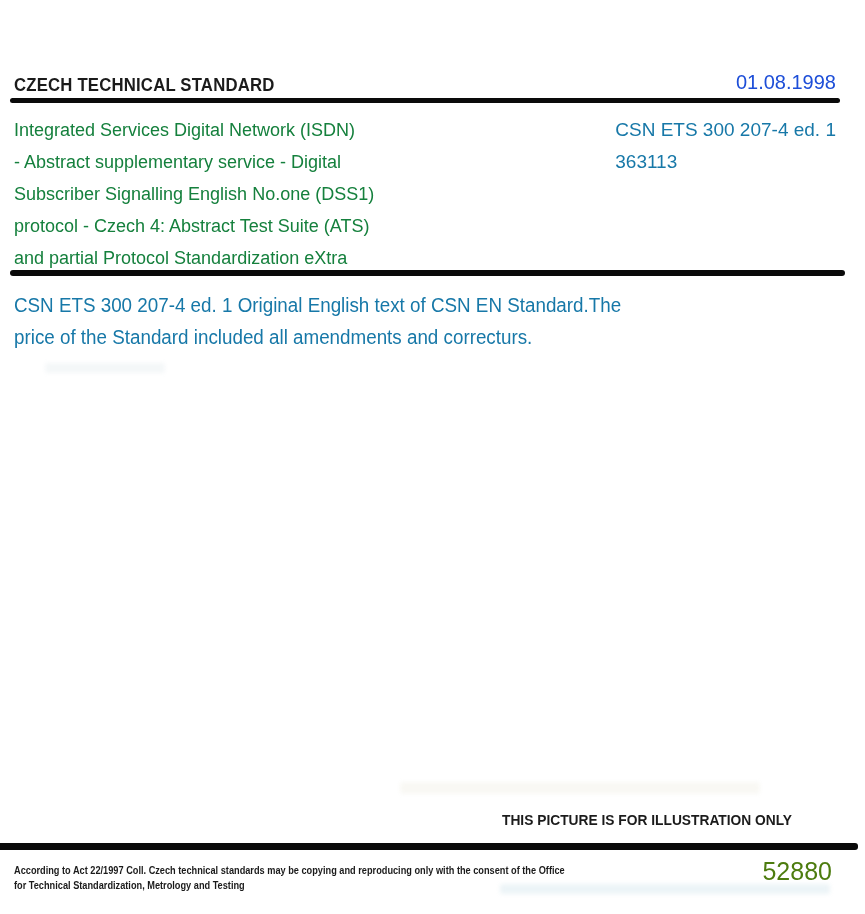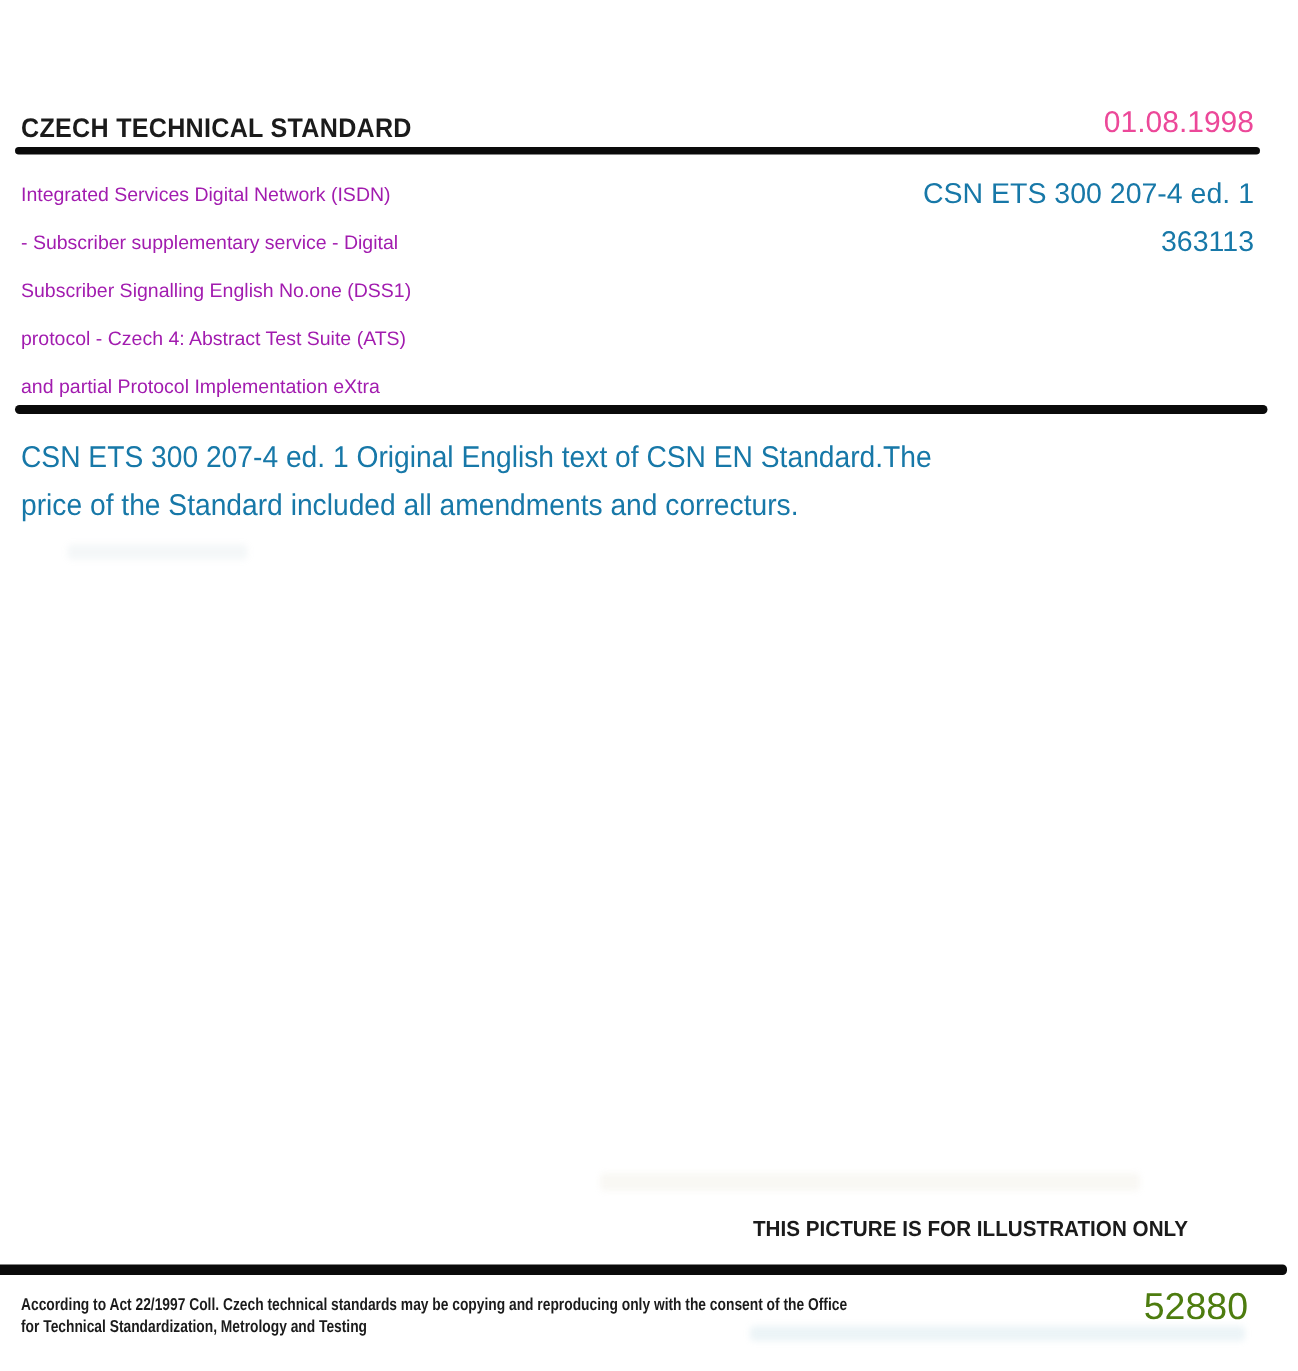--- a/index.html
+++ b/index.html
@@ -29,50 +29,50 @@
     color: #1b1b1b;
     transform: scaleX(0.93);
     transform-origin: 0 50%;
     white-space: nowrap;
   }
   .header-date {
     position: absolute;
     right: 29px;
     top: 71px;
     font-size: 20px;
-    color: #ec4899;
+    color: #1d4ed8;
     white-space: nowrap;
   }
   .rule {
     position: absolute;
     background: #0a0a0a;
     border-radius: 3px;
   }
   .rule-1 { left: 10px; top: 98px;  width: 830px; height: 5px; }
   .rule-2 { left: 10px; top: 270px; width: 835px; height: 6px; }
   .rule-3 { left: 0;    top: 843px; width: 858px; height: 7px; border-radius: 0 3px 3px 0; }
 
   
   .std-title {
     position: absolute;
     left: 14px;
     top: 114px;
-    font-size: 13px;
+    font-size: 18px;
     line-height: 32px;
-    color: #a21caf;
+    color: #15803d;
     white-space: nowrap;
   }
   .std-ref {
     position: absolute;
     right: 29px;
     top: 114px;
     font-size: 19px;
     line-height: 32px;
     color: #1778a8;
-    text-align: right;
+    text-align: left;
     white-space: nowrap;
   }
 
   
   .description {
     position: absolute;
     left: 14px;
     top: 289px;
     font-size: 20px;
     line-height: 32px;
@@ -131,24 +131,24 @@
 <body>
 
 <div class="page">
 
   <div class="header-title">CZECH TECHNICAL STANDARD</div>
   <div class="header-date accent">01.08.1998</div>
   <div class="rule rule-1"></div>
 
   <div class="std-title">
     <div>Integrated Services Digital Network (ISDN)</div>
-    <div>- Subscriber supplementary service - Digital</div>
+    <div>- Abstract supplementary service - Digital</div>
     <div>Subscriber Signalling English No.one (DSS1)</div>
     <div>protocol - Czech 4: Abstract Test Suite (ATS)</div>
-    <div>and partial Protocol Implementation eXtra</div>
+    <div>and partial Protocol Standardization eXtra</div>
   </div>
 
   <div class="std-ref">
     <div>CSN ETS 300 207-4 ed. 1</div>
     <div>363113</div>
   </div>
 
   <div class="rule rule-2"></div>
 
   <div class="description">

